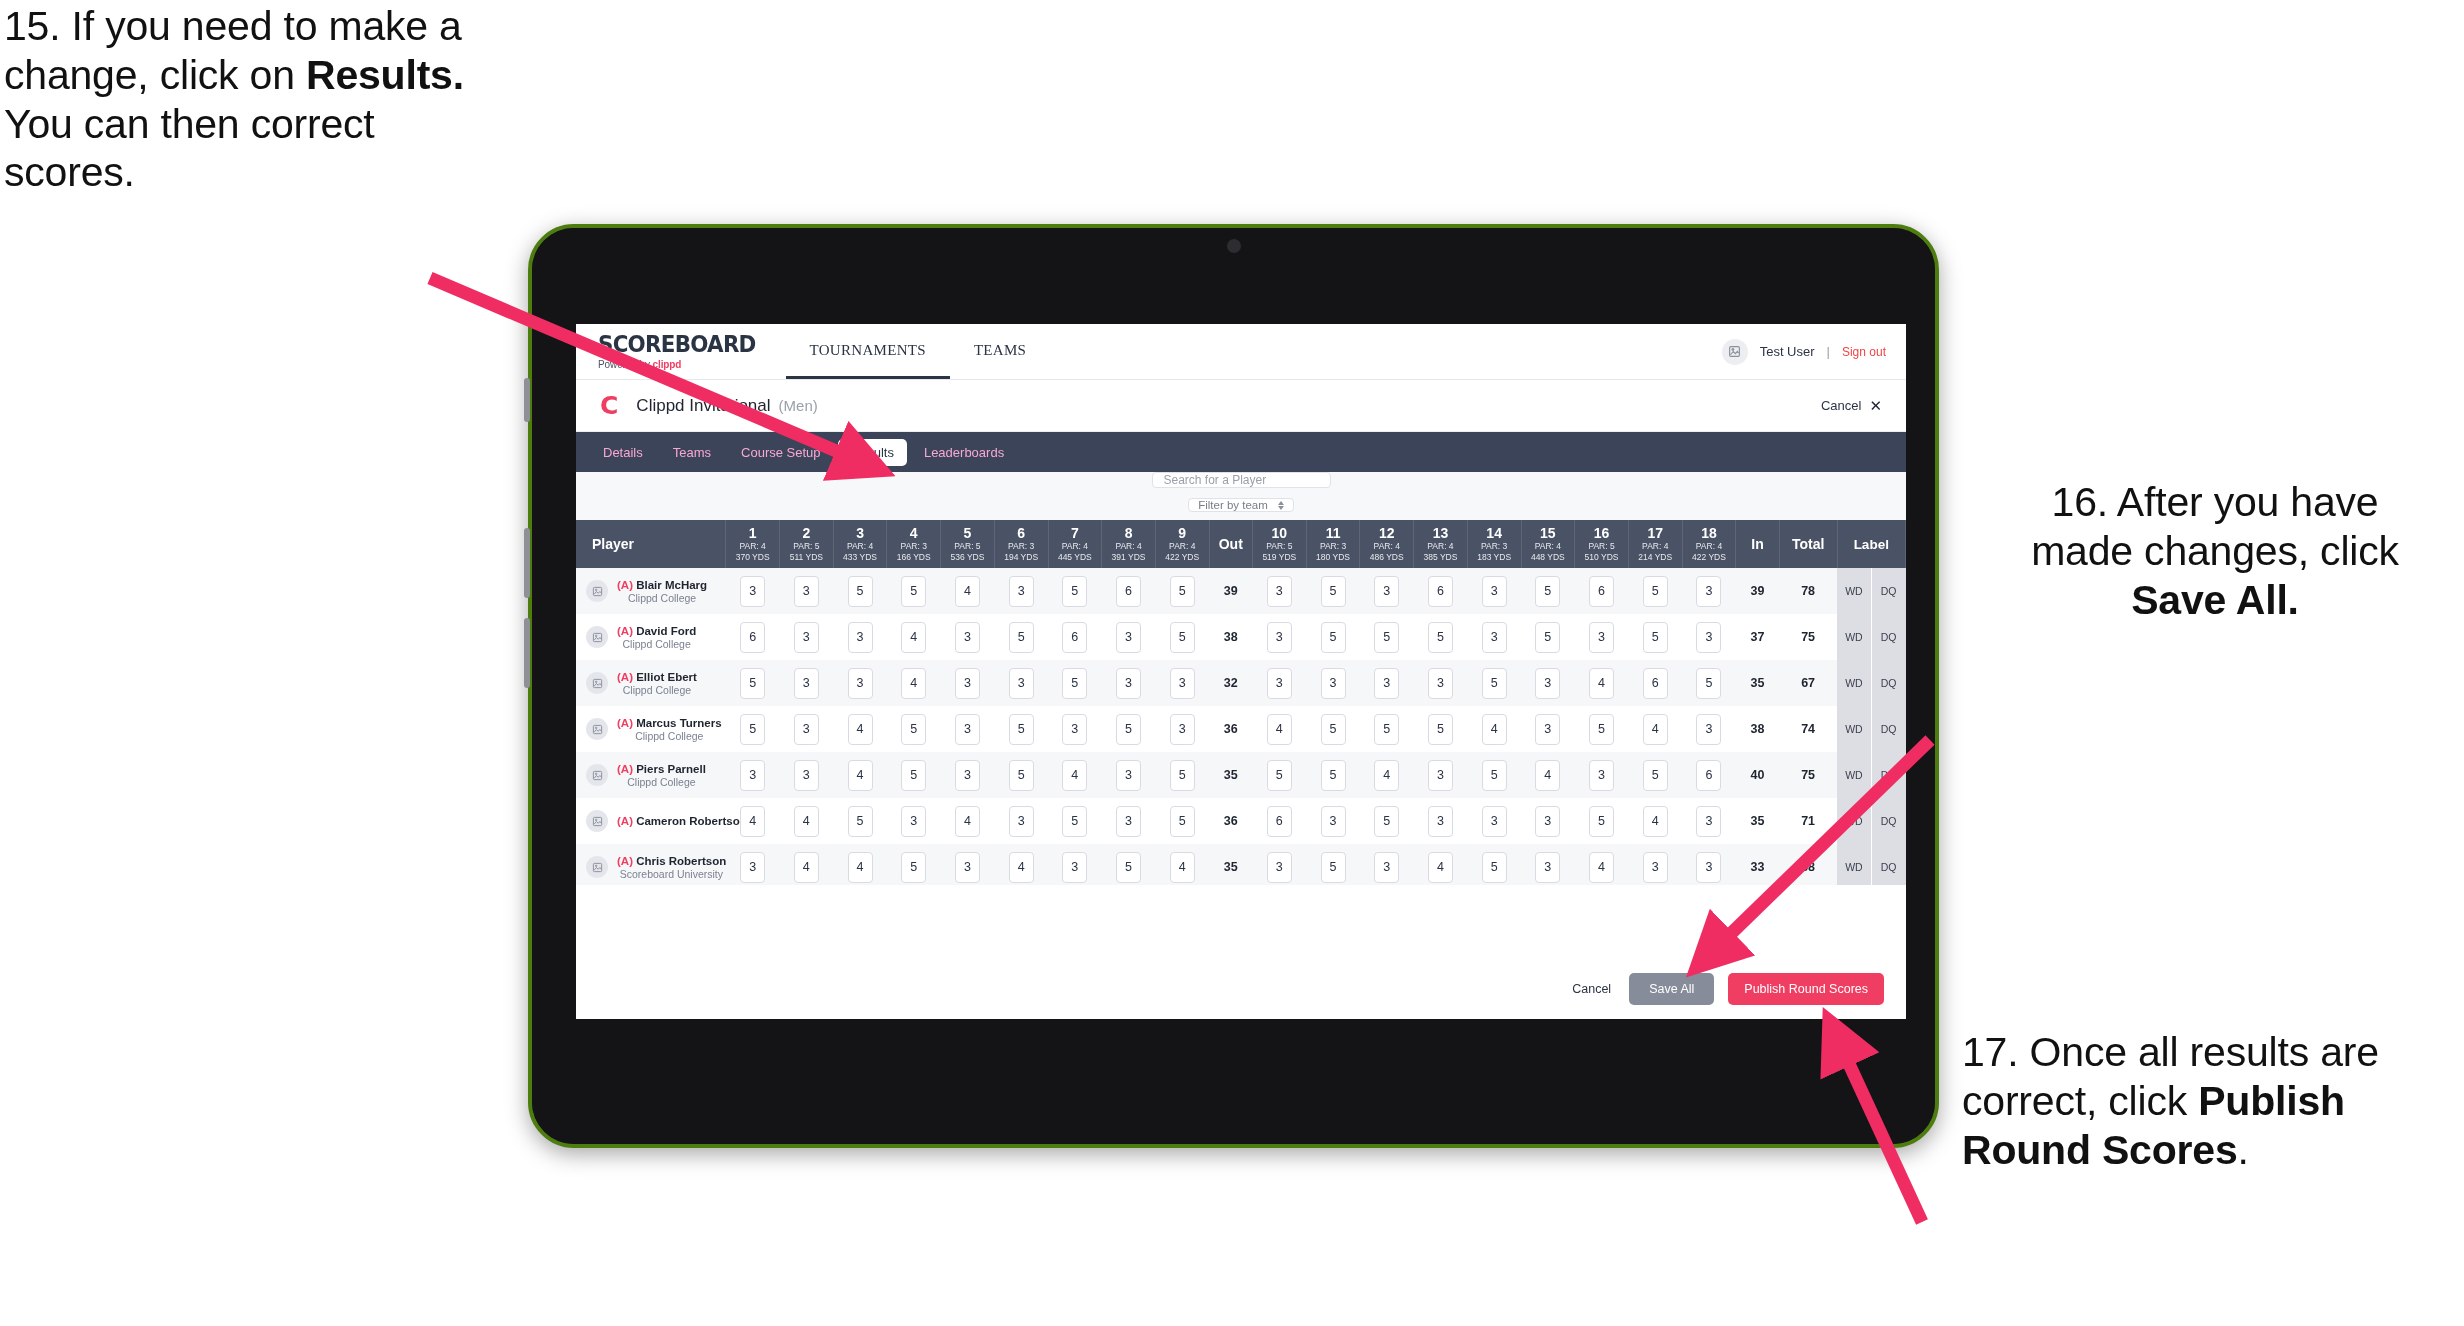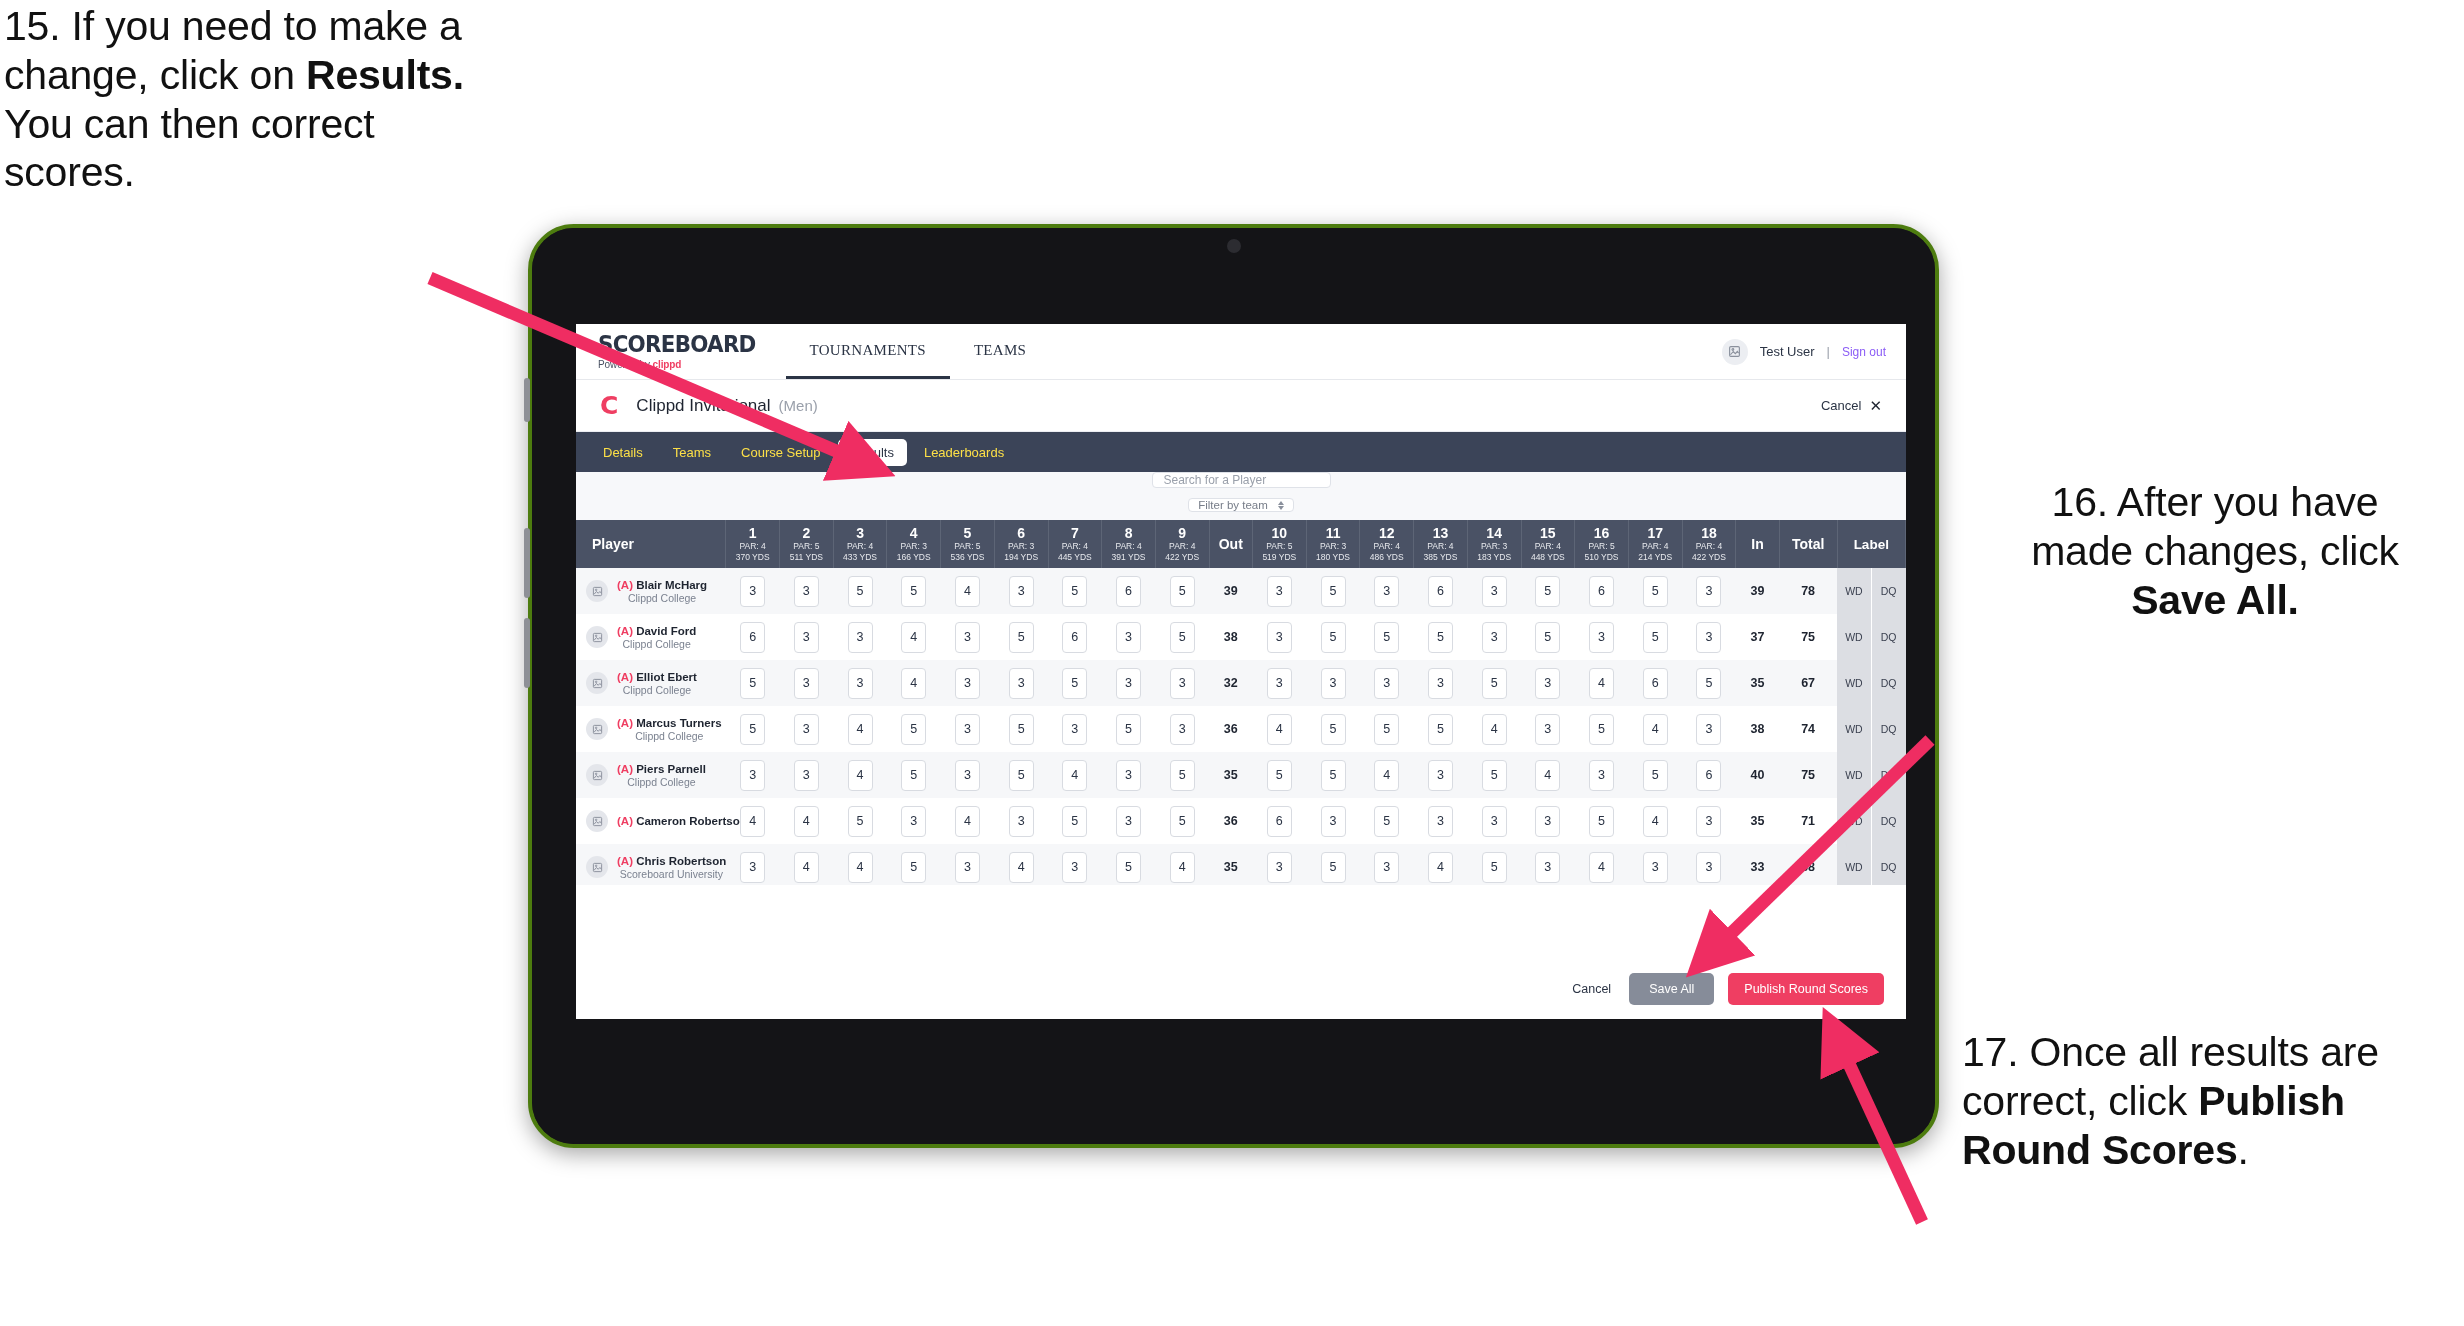--- a/index.html
+++ b/index.html
@@ -90,21 +90,21 @@
   .nav-right {
     margin-left: auto; display: flex; align-items: center; gap: 12px; padding-right: 20px;
   }
   .avatar-sm {
     width: 26px; height: 26px; border-radius: 50%; background: #eceef2;
     display: flex; align-items: center; justify-content: center;
   }
   .avatar-sm svg { width: 13px; height: 13px; }
   .user-name { font-size: 13px; color: #2b3445; }
   .sep-pipe { color: #9aa0ab; font-size: 13px; }
-  .signout { font-size: 12px; color: #8b5cf6; cursor: pointer; text-align: center; }
+  .signout { font-size: 12px; color: #ef4444; cursor: pointer; text-align: center; }
 
   
   .tourn-head {
     height: 52px; background: #ffffff; display: flex; align-items: center;
     padding: 0 24px; border-bottom: 1px solid #eceef2;
   }
   .c-logo {
     font-family: "DejaVu Sans", sans-serif;
     color: #ef3e62; font-weight: 800; font-size: 25px; line-height: 1;
     margin-right: 18px;
@@ -114,21 +114,21 @@
   .cancel-x { margin-left: auto; display: flex; align-items: center; gap: 8px; cursor: pointer; }
   .cancel-x span { font-size: 13px; color: #2b3445; }
   .cancel-x .xg { font-size: 15px; color: #1e2430; line-height: 1; }
 
   
   .subtabs {
     height: 40px; background: #3b4458; display: flex; align-items: center;
     padding: 0 14px; gap: 4px;
   }
   .subtab {
-    font-size: 13px; color: #fde047; padding: 6px 13px; border-radius: 5px; cursor: pointer;
+    font-size: 13px; color: #f9a8d4; padding: 6px 13px; border-radius: 5px; cursor: pointer;
   }
   .subtab.active { background: #ffffff; color: #2b3445; font-weight: 500; }
 
   
   .filterbar {
     height: 48px; background: #f7f8fa; display: flex; align-items: center;
     padding: 0 14px; gap: 10px; flex-direction: column;
   }
   .search-input {
     flex: 1; height: 30px; background: #ffffff; border: 1px solid #dfe2e8;

